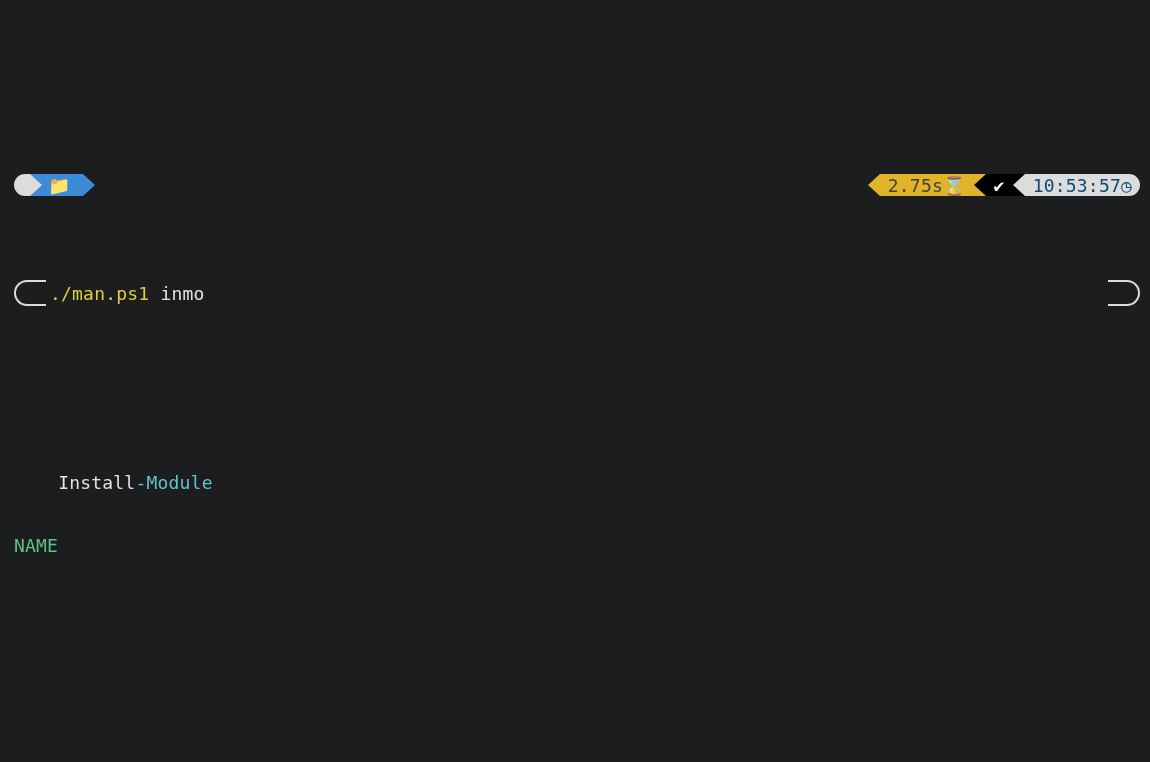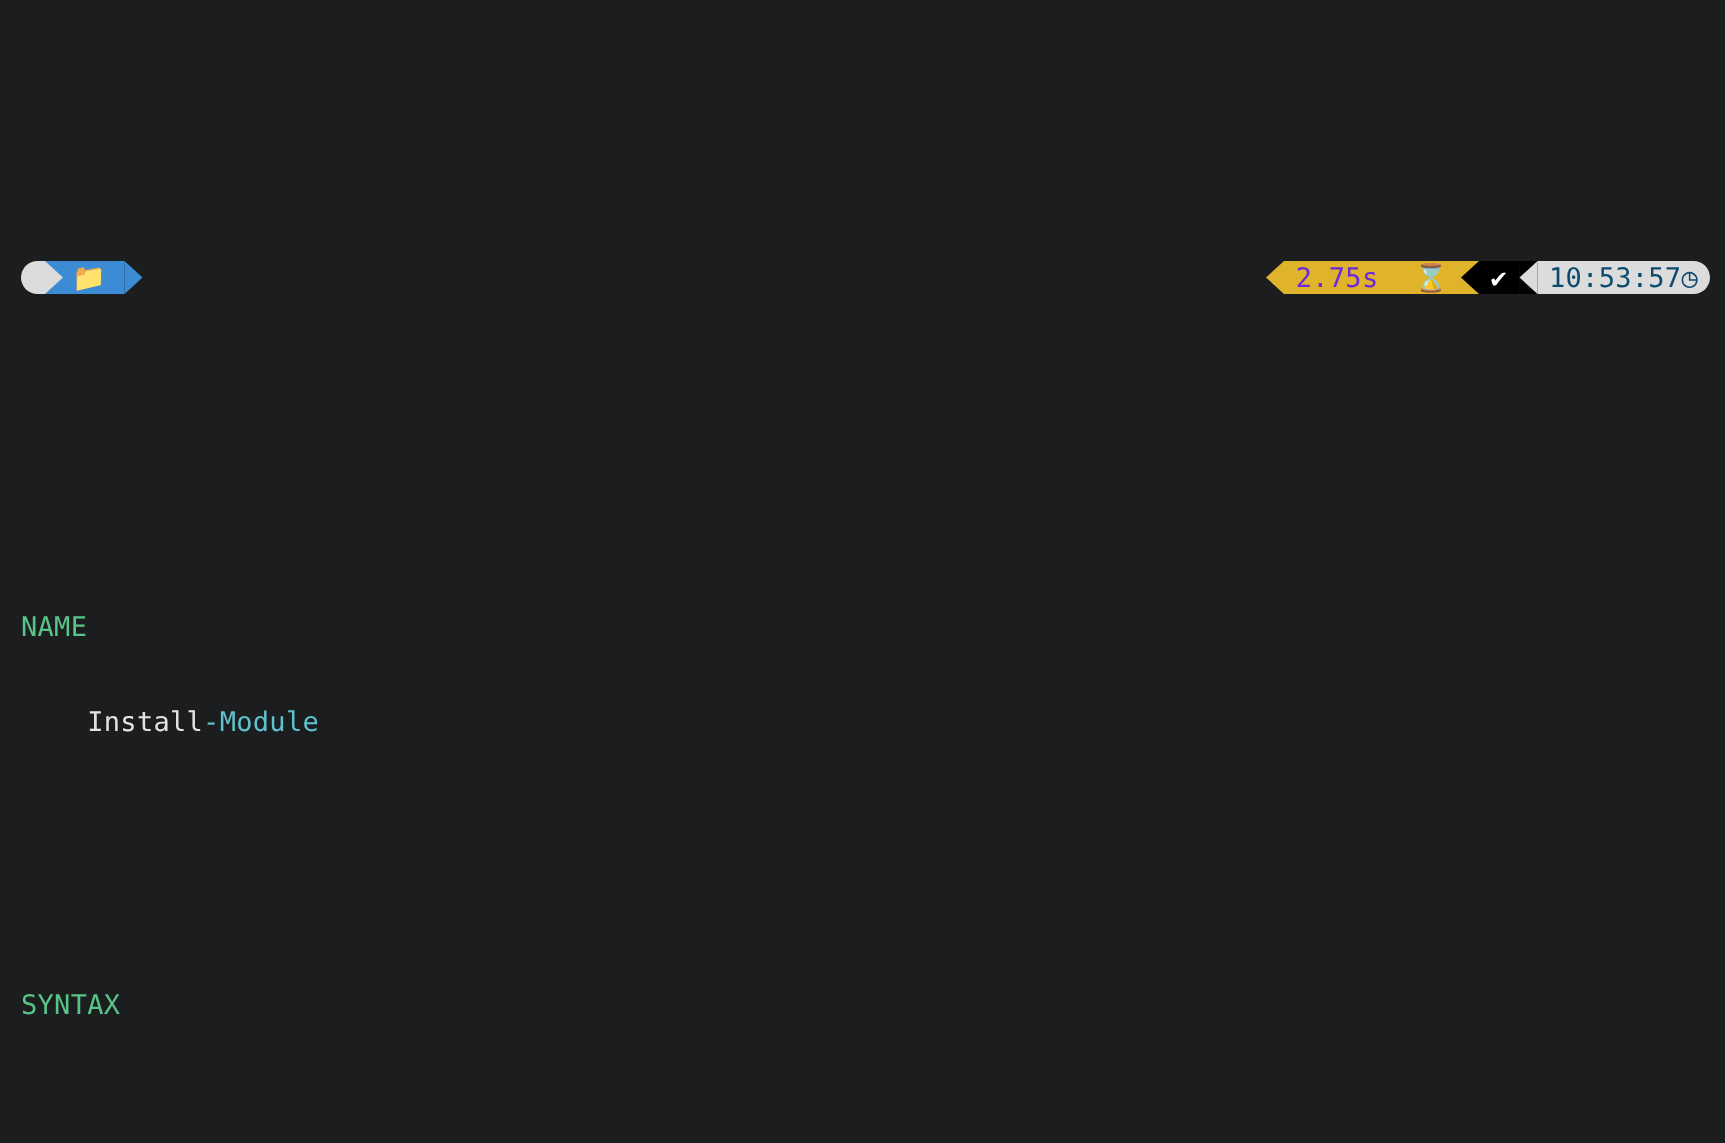--- a/index.html
+++ b/index.html
@@ -39,21 +39,21 @@
   .seg-apple { background:#dcdcdc; color:#000; border-top-left-radius:11px; border-bottom-left-radius:11px; }
   .seg-path  { background:#3b8cd4; color:#fff; padding-left:6px; }
   .triR { width:0; height:0; border-top:11px solid transparent; border-bottom:11px solid transparent; }
   .triR-blue  { border-left:12px solid #3b8cd4; }
   .triL { width:0; height:0; border-top:11px solid transparent; border-bottom:11px solid transparent; }
   .triL-gold  { border-right:12px solid #e0b42a; }
   .triL-black { border-right:12px solid #000; }
   .triL-white { border-right:12px solid #dcdcdc; }
 
   .spacer { flex:1 1 auto; }
-  .seg-time-gold  { background:#e0b42a; color:#6d28d9;gap:24px; }
+  .seg-time-gold  { background:#e0b42a; color:#404040; }
   .seg-time-black { background:#000;    color:#fff; }
   .seg-time-white { background:#dcdcdc; color:#0c4a6e; border-top-right-radius:11px; border-bottom-right-radius:11px;}
 
   .folder-ic { display:inline-block; margin-right:4px;}
   .apple-ic  { font-weight:bold; }
   .hour-ic, .check-ic, .clock-ic { display:inline-block; }
 
   .cmdline { display:flex; align-items:center; height:22px; }
   .cmd-left {
     width:30px; height:22px; border:2px solid #dcdcdc; border-right:none;
@@ -89,31 +89,36 @@
     <span class="spacer"></span>
     <span class="triL triL-gold"></span>
     <span class="seg seg-time-gold"><span>2.75s</span> <span class="hour-ic">⌛</span></span>
     <span class="triL triL-black" style="background:#e0b42a;"></span>
     <span class="seg seg-time-black"><span class="check-ic">✔</span></span>
     <span class="triL triL-white" style="background:#000;"></span>
     <span class="seg seg-time-white"><span>10:53:57</span> <span class="clock-ic">◷</span></span>
   </div>
 
   
+  <div class="cmdline">
+    <span class="cmd-left"></span>
+    <span class="c-yel">./man.ps1</span><span>&nbsp;</span>
+    <span class="c-cmd">inmo</span>
+    <span class="cmd-right"></span>
+  </div>
 
   <div class="line"></div>
 
   
+  <div class="line"><span class="c-cmd">    Install</span><span class="c-cyan">-</span><span class="c-cyan">Module</span></div>
   <div class="line c-head">NAME</div>
-  <div class="line"><span class="c-cmd">    Install</span><span class="c-cyan">-</span><span class="c-cyan">Module</span></div>
 
   <div class="line"></div>
 
   
-  <div class="line c-head">SYNTAX</div>
 
   
   
   
   
   
 
   
 
   

